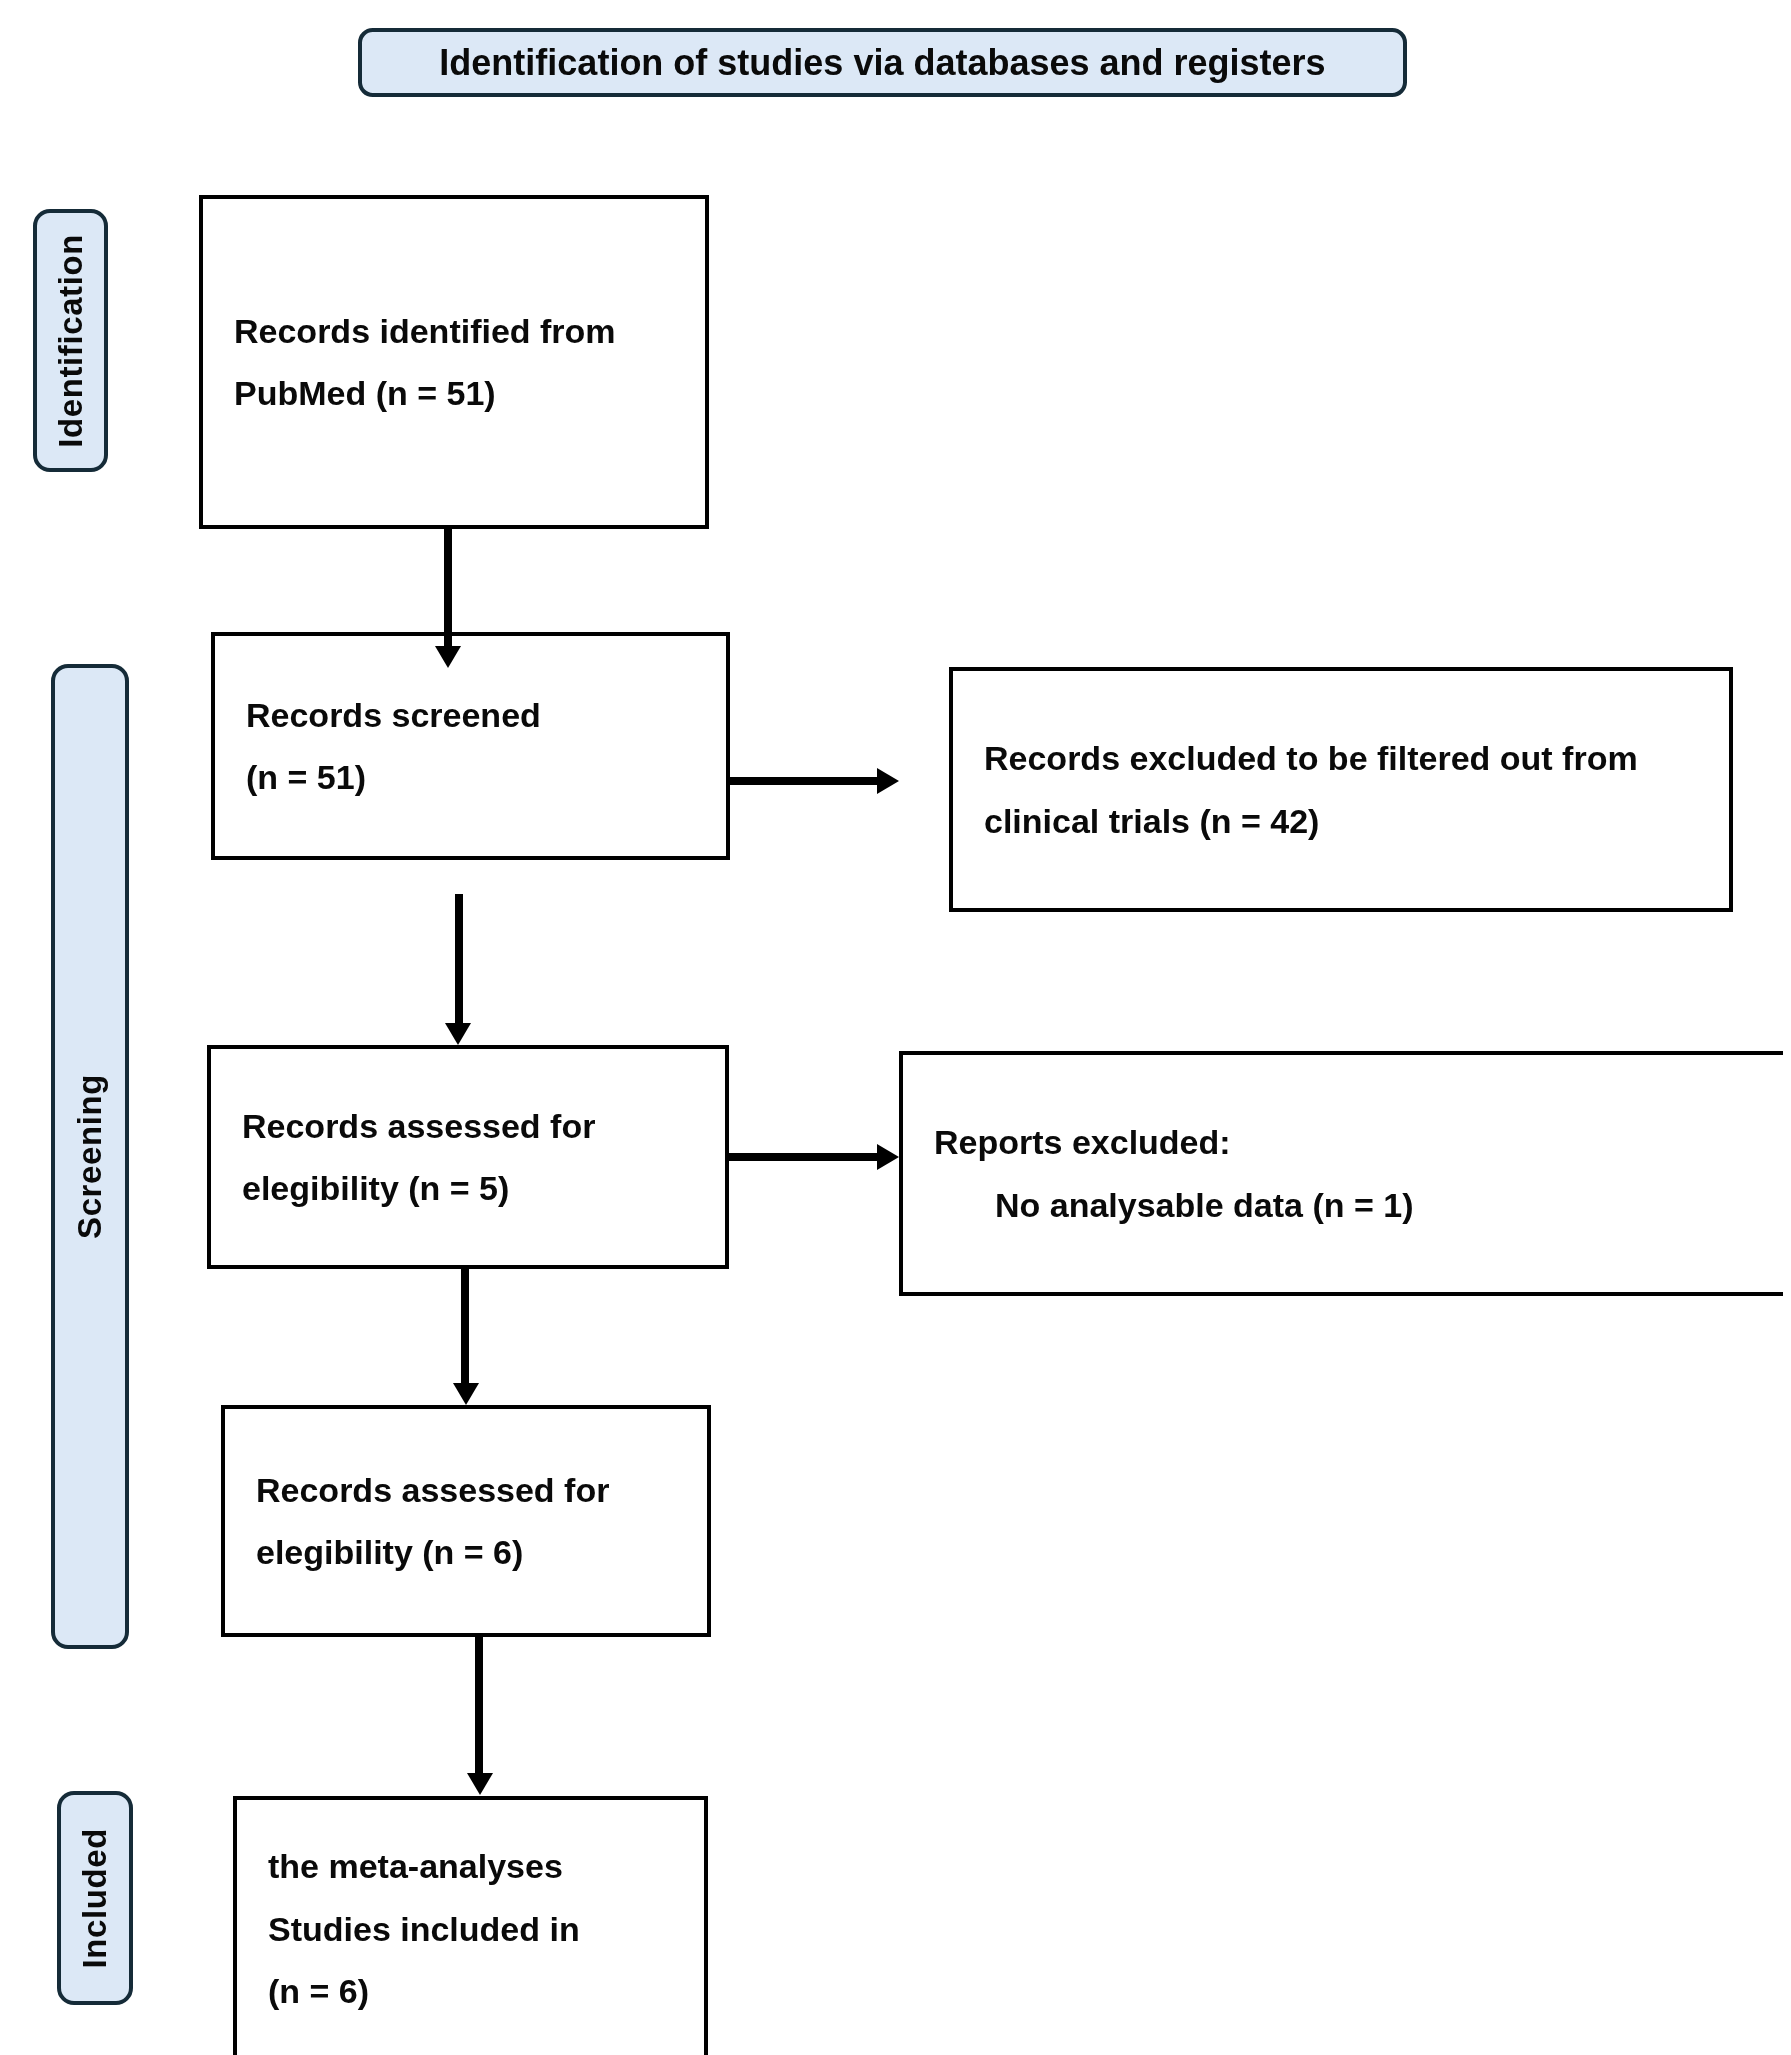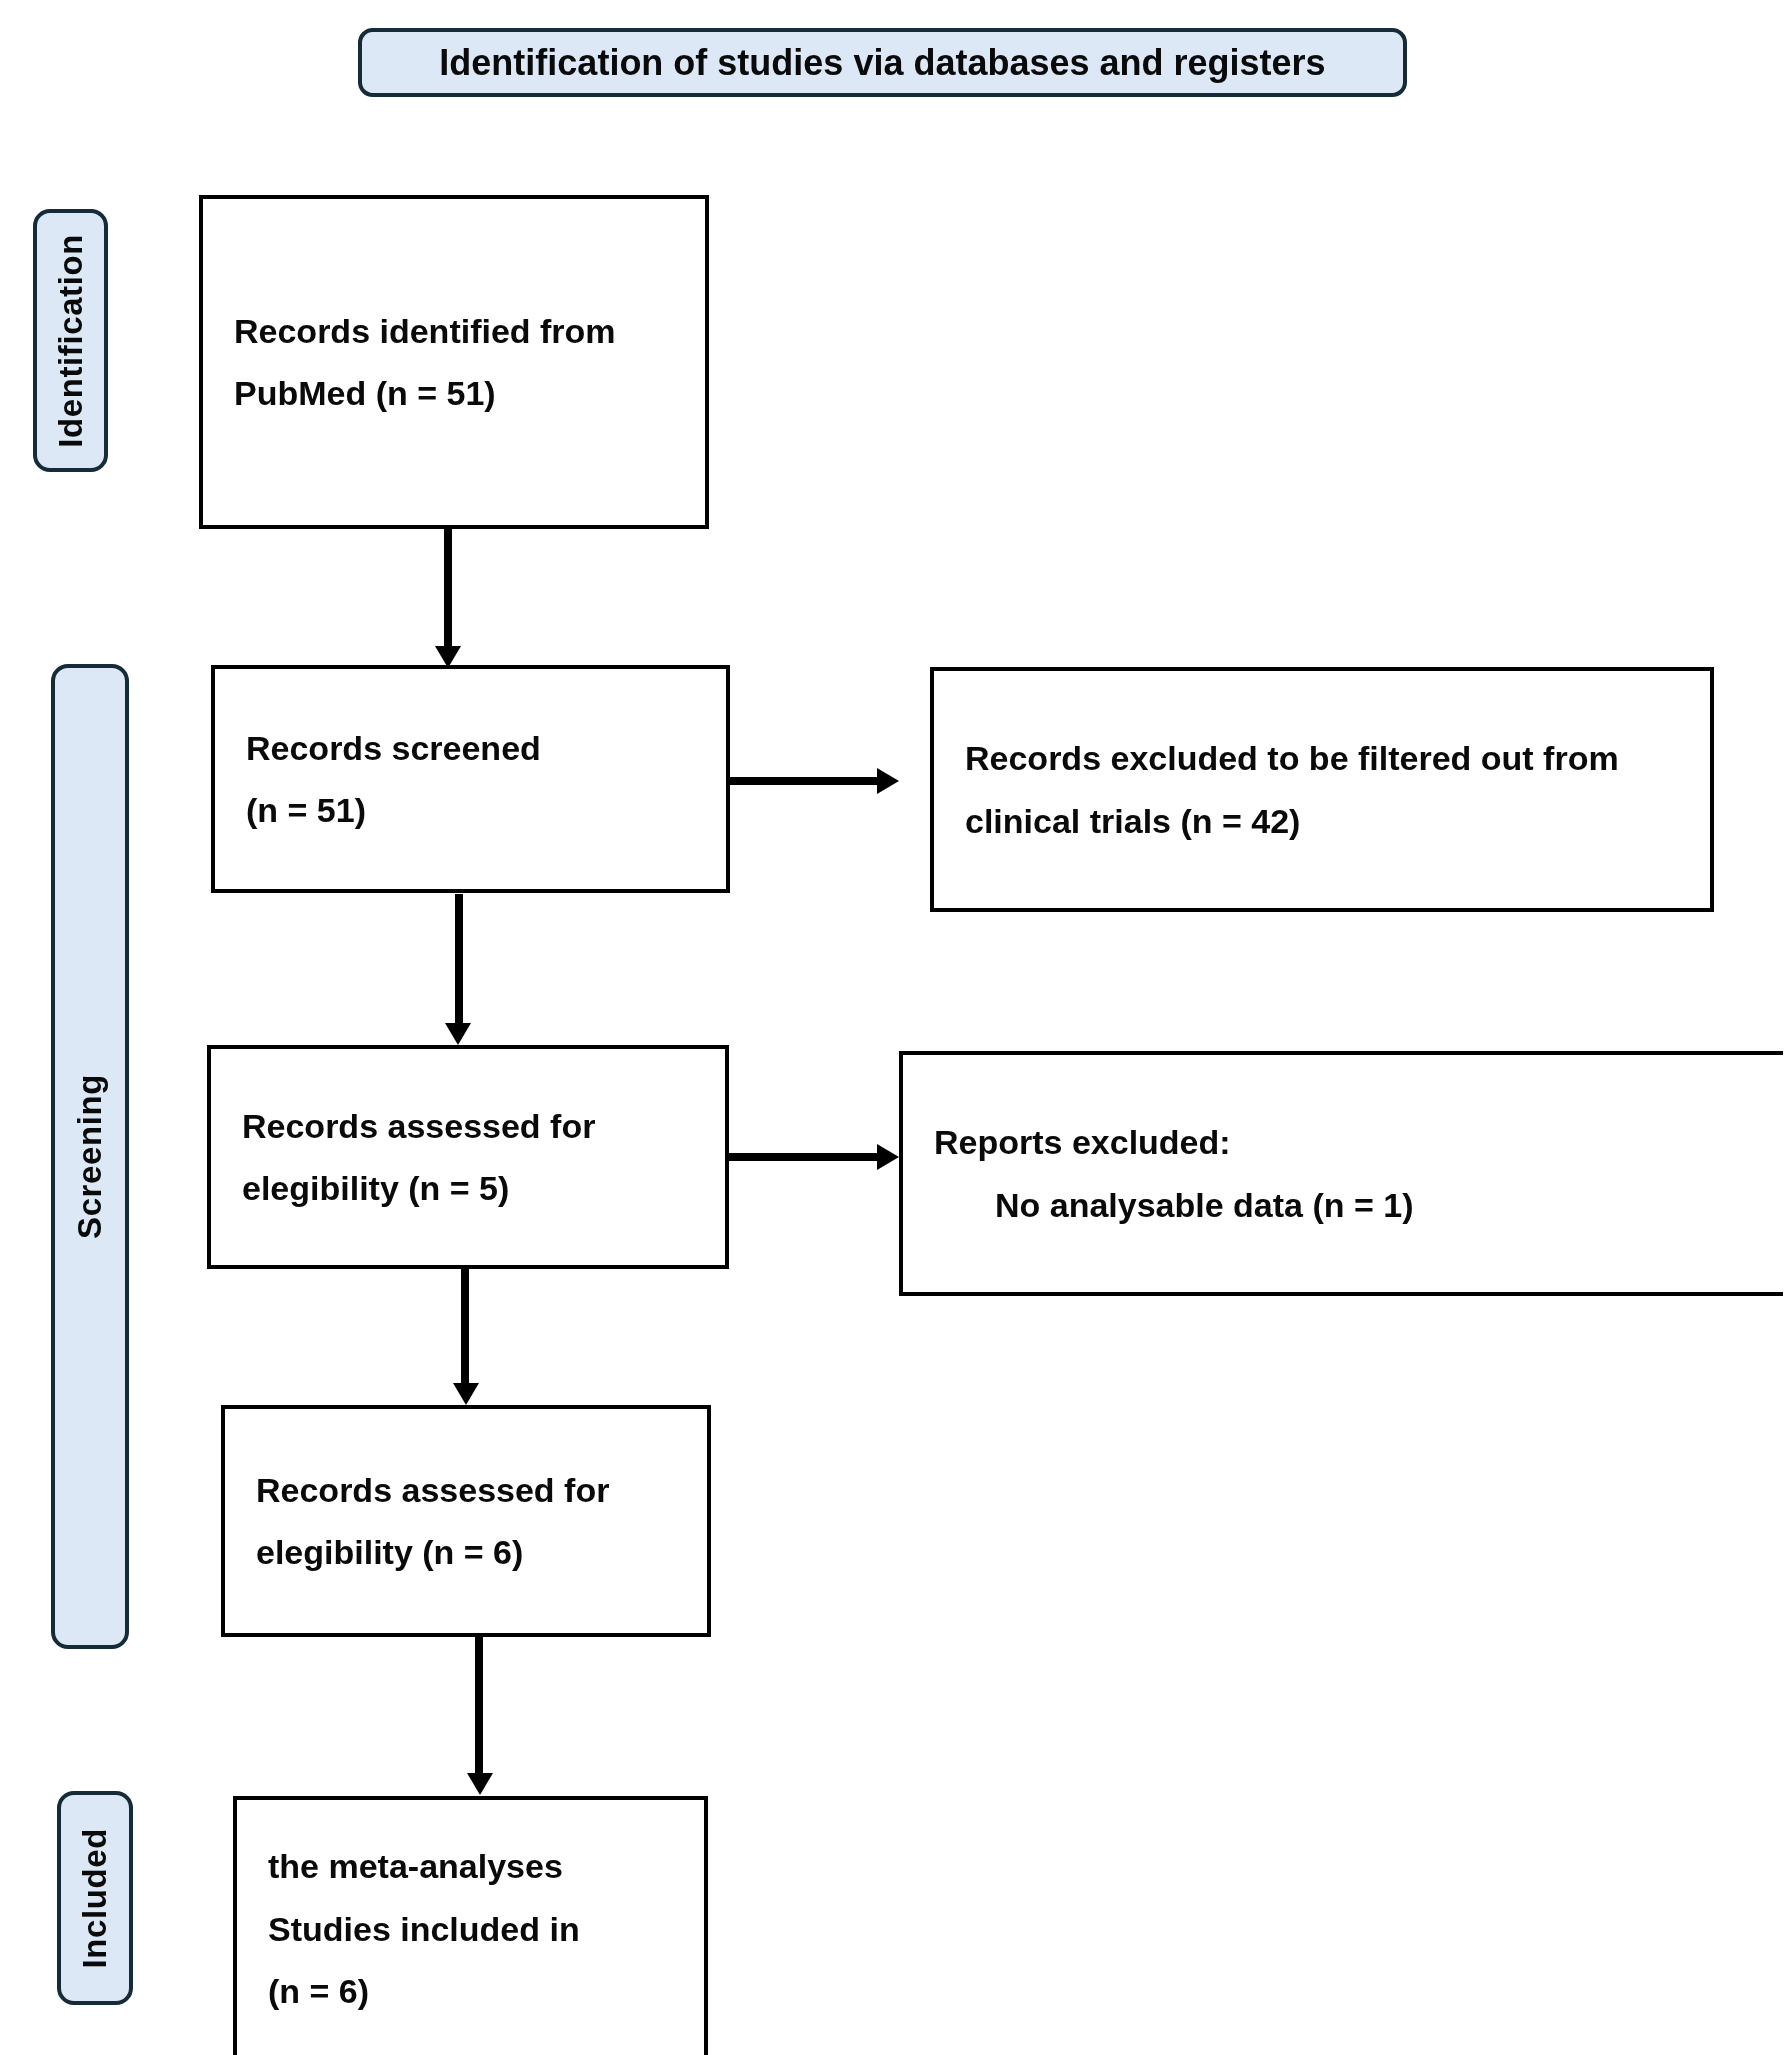--- a/index.html
+++ b/index.html
@@ -58,25 +58,25 @@
     background:#ffffff;
     border:4.9px solid var(--box-border);
     display:flex; flex-direction:column; justify-content:center;
     padding-left:27px; padding-right:24px;
     font-size:34px; font-weight:700; line-height:1.6;
   }
   .flow-box .line{display:block;}
   .flow-box .line.indent{padding-left:61px;}
 
   #box-identified {left:183px;  top:179px;  width:510px;  height:334px;}
-  #box-screened   {left:195px;  top:649px; width:519px;  height:228px;}
+  #box-screened   {left:195px;  top:616px; width:519px;  height:228px;}
   #box-assessed9  {left:191px;  top:1029px; width:522px;  height:224px;}
   #box-assessed6  {left:205px;  top:1389px; width:490px;  height:232px;}
   #box-included5  {left:217px;  top:1780px; width:475px;  height:266px;}
-  #box-excluded42 {left:914px; top:651px; width:784px; height:245px;}
+  #box-excluded42 {left:933px; top:651px; width:784px; height:245px;}
   #box-excluded3  {left:883px; top:1035px; width:894px; height:245px;}
 
   
   .shaft-v{position:absolute; width:8px; background:#000;}
   .shaft-h{position:absolute; height:8px; background:#000;}
   .head-down{
     position:absolute; width:0; height:0;
     border-left:13px solid transparent;
     border-right:13px solid transparent;
     border-top:22px solid #000;

